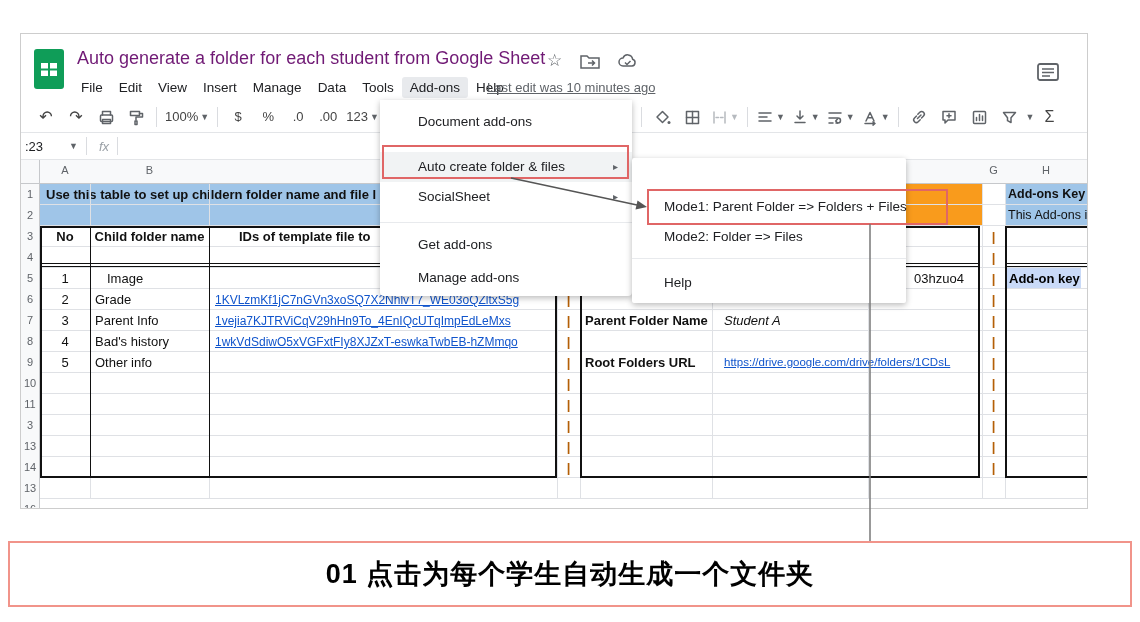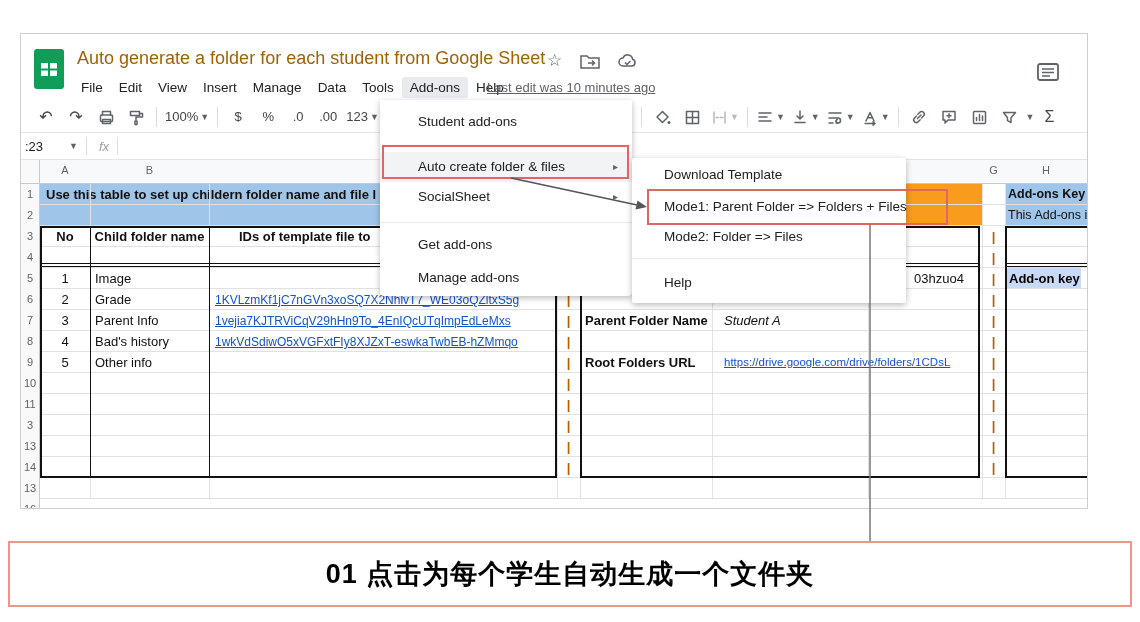--- a/index.html
+++ b/index.html
@@ -3,21 +3,21 @@
 <meta charset="utf-8">
 <style>
   html,body{margin:0;padding:0;width:1140px;height:622px;background:#fff;
     font-family:"Liberation Sans",sans-serif;overflow:hidden;}
   *{box-sizing:border-box;}
   .abs{position:absolute;}
   
   .frame{position:absolute;left:20px;top:33px;width:1068px;height:476px;background:#fff;
     border:1px solid #cdcdcd;overflow:hidden;}
   
-  .doc-title{left:56px;top:14px;font-size:18px;color:#a16207;white-space:nowrap;}
+  .doc-title{left:56px;top:14px;font-size:18px;color:#701a75;white-space:nowrap;}
   .title-ico{color:#5f6368;font-size:16px;}
   .menubar{left:52px;top:42px;height:22px;display:flex;align-items:center;font-size:13.5px;color:#202124;}
   .mi{padding:3px 8px;border-radius:3px;cursor:default;}
   .mi.active{background:#e8eaed;}
   .lastedit{left:466px;top:46px;font-size:13px;color:#5f6368;text-decoration:underline;white-space:nowrap;}
   
   .toolbar{left:0;top:66px;width:1066px;height:33px;border-bottom:1px solid #e3e5e8;}
   .tb-group{position:absolute;top:0;height:33px;display:flex;align-items:center;}
   .tbi{min-width:24px;height:24px;display:inline-flex;align-items:center;justify-content:center;
     margin:0 3px;color:#444;font-size:13px;}
@@ -287,21 +287,21 @@
   <div class="abs tbl" style="left:984px;top:192px;width:82px;height:252px;border-right:0"></div>
   <div class="abs dbl" style="left:19px;top:229px;width:517px"></div>
   <div class="abs dbl" style="left:559px;top:229px;width:400px"></div>
   <div class="abs dbl" style="left:984px;top:229px;width:82px"></div>
 
   <div class="cell b ctr" style="left:19px;top:192px;width:50px">No</div>
   <div class="cell b ctr" style="left:69px;top:192px;width:119px">Child folder name</div>
   <div class="cell b" style="left:188px;top:192px;width:348px;padding-left:30px">IDs of template file to</div>
 
   <div class="cell ctr" style="left:19px;top:234px;width:50px">1</div>
-  <div class="cell" style="left:74px;top:234px;width:112px">Image</div>
+  <div class="cell" style="left:86px;top:234px;width:112px">Image</div>
   <div class="cell ctr" style="left:19px;top:255px;width:50px">2</div>
   <div class="cell" style="left:74px;top:255px;width:112px">Grade</div>
   <div class="cell link" style="left:194px;top:256px;width:340px">1KVLzmKf1jC7nGVn3xoSQ7X2NhlvT7_WE03oQZltxS5g</div>
   <div class="cell ctr" style="left:19px;top:276px;width:50px">3</div>
   <div class="cell" style="left:74px;top:276px;width:112px">Parent Info</div>
   <div class="cell link" style="left:194px;top:277px;width:340px">1vejia7KJTRViCqV29hHn9To_4EnIQcUTqImpEdLeMxs</div>
   <div class="cell ctr" style="left:19px;top:297px;width:50px">4</div>
   <div class="cell" style="left:74px;top:297px;width:112px">Bad's history</div>
   <div class="cell link" style="left:194px;top:298px;width:340px">1wkVdSdiwO5xVGFxtFIy8XJZxT-eswkaTwbEB-hZMmqo</div>
   <div class="cell ctr" style="left:19px;top:318px;width:50px">5</div>
@@ -336,30 +336,29 @@
       <div class="bar" style="top: 147px;">|</div>
       <div class="bar" style="top: 168px;">|</div>
       <div class="bar" style="top: 189px;">|</div>
       <div class="bar" style="top: 210px;">|</div>
       <div class="bar" style="top: 231px;">|</div>
       <div class="bar" style="top: 252px;">|</div>
       <div class="bar" style="top: 273px;">|</div>
     </div>
 
   <div class="menu menu1">
-    <div class="mitem" style="top:7px">Student add-ons</div>
+    <div class="mitem" style="top:7px">Document add-ons</div>
     <div class="mitem hover" style="top:52px"><span>Auto create folder &amp; files</span><span class="subarrow">▸</span></div>
     <div class="mitem" style="top:82px"><span>SocialSheet</span><span class="subarrow">▸</span></div>
     <div class="mdiv" style="top:122px"></div>
     <div class="mitem" style="top:163px">Manage add-ons</div>
     <div class="mitem" style="top:130px">Get add-ons</div>
   </div>
 
   <div class="menu menu2">
-    <div class="mitem" style="top:2px">Download Template</div>
     <div class="mitem" style="top:34px">Mode1: Parent Folder =&gt; Folders + Files</div>
     <div class="mitem" style="top:64px">Mode2: Folder =&gt; Files</div>
     <div class="mdiv" style="top:100px"></div>
     <div class="mitem" style="top:110px">Help</div>
   </div>
 
 </div>
 
 <div class="caption-box">
   <span class="caption">01 点击为每个学生自动生成一个文件夹</span>

